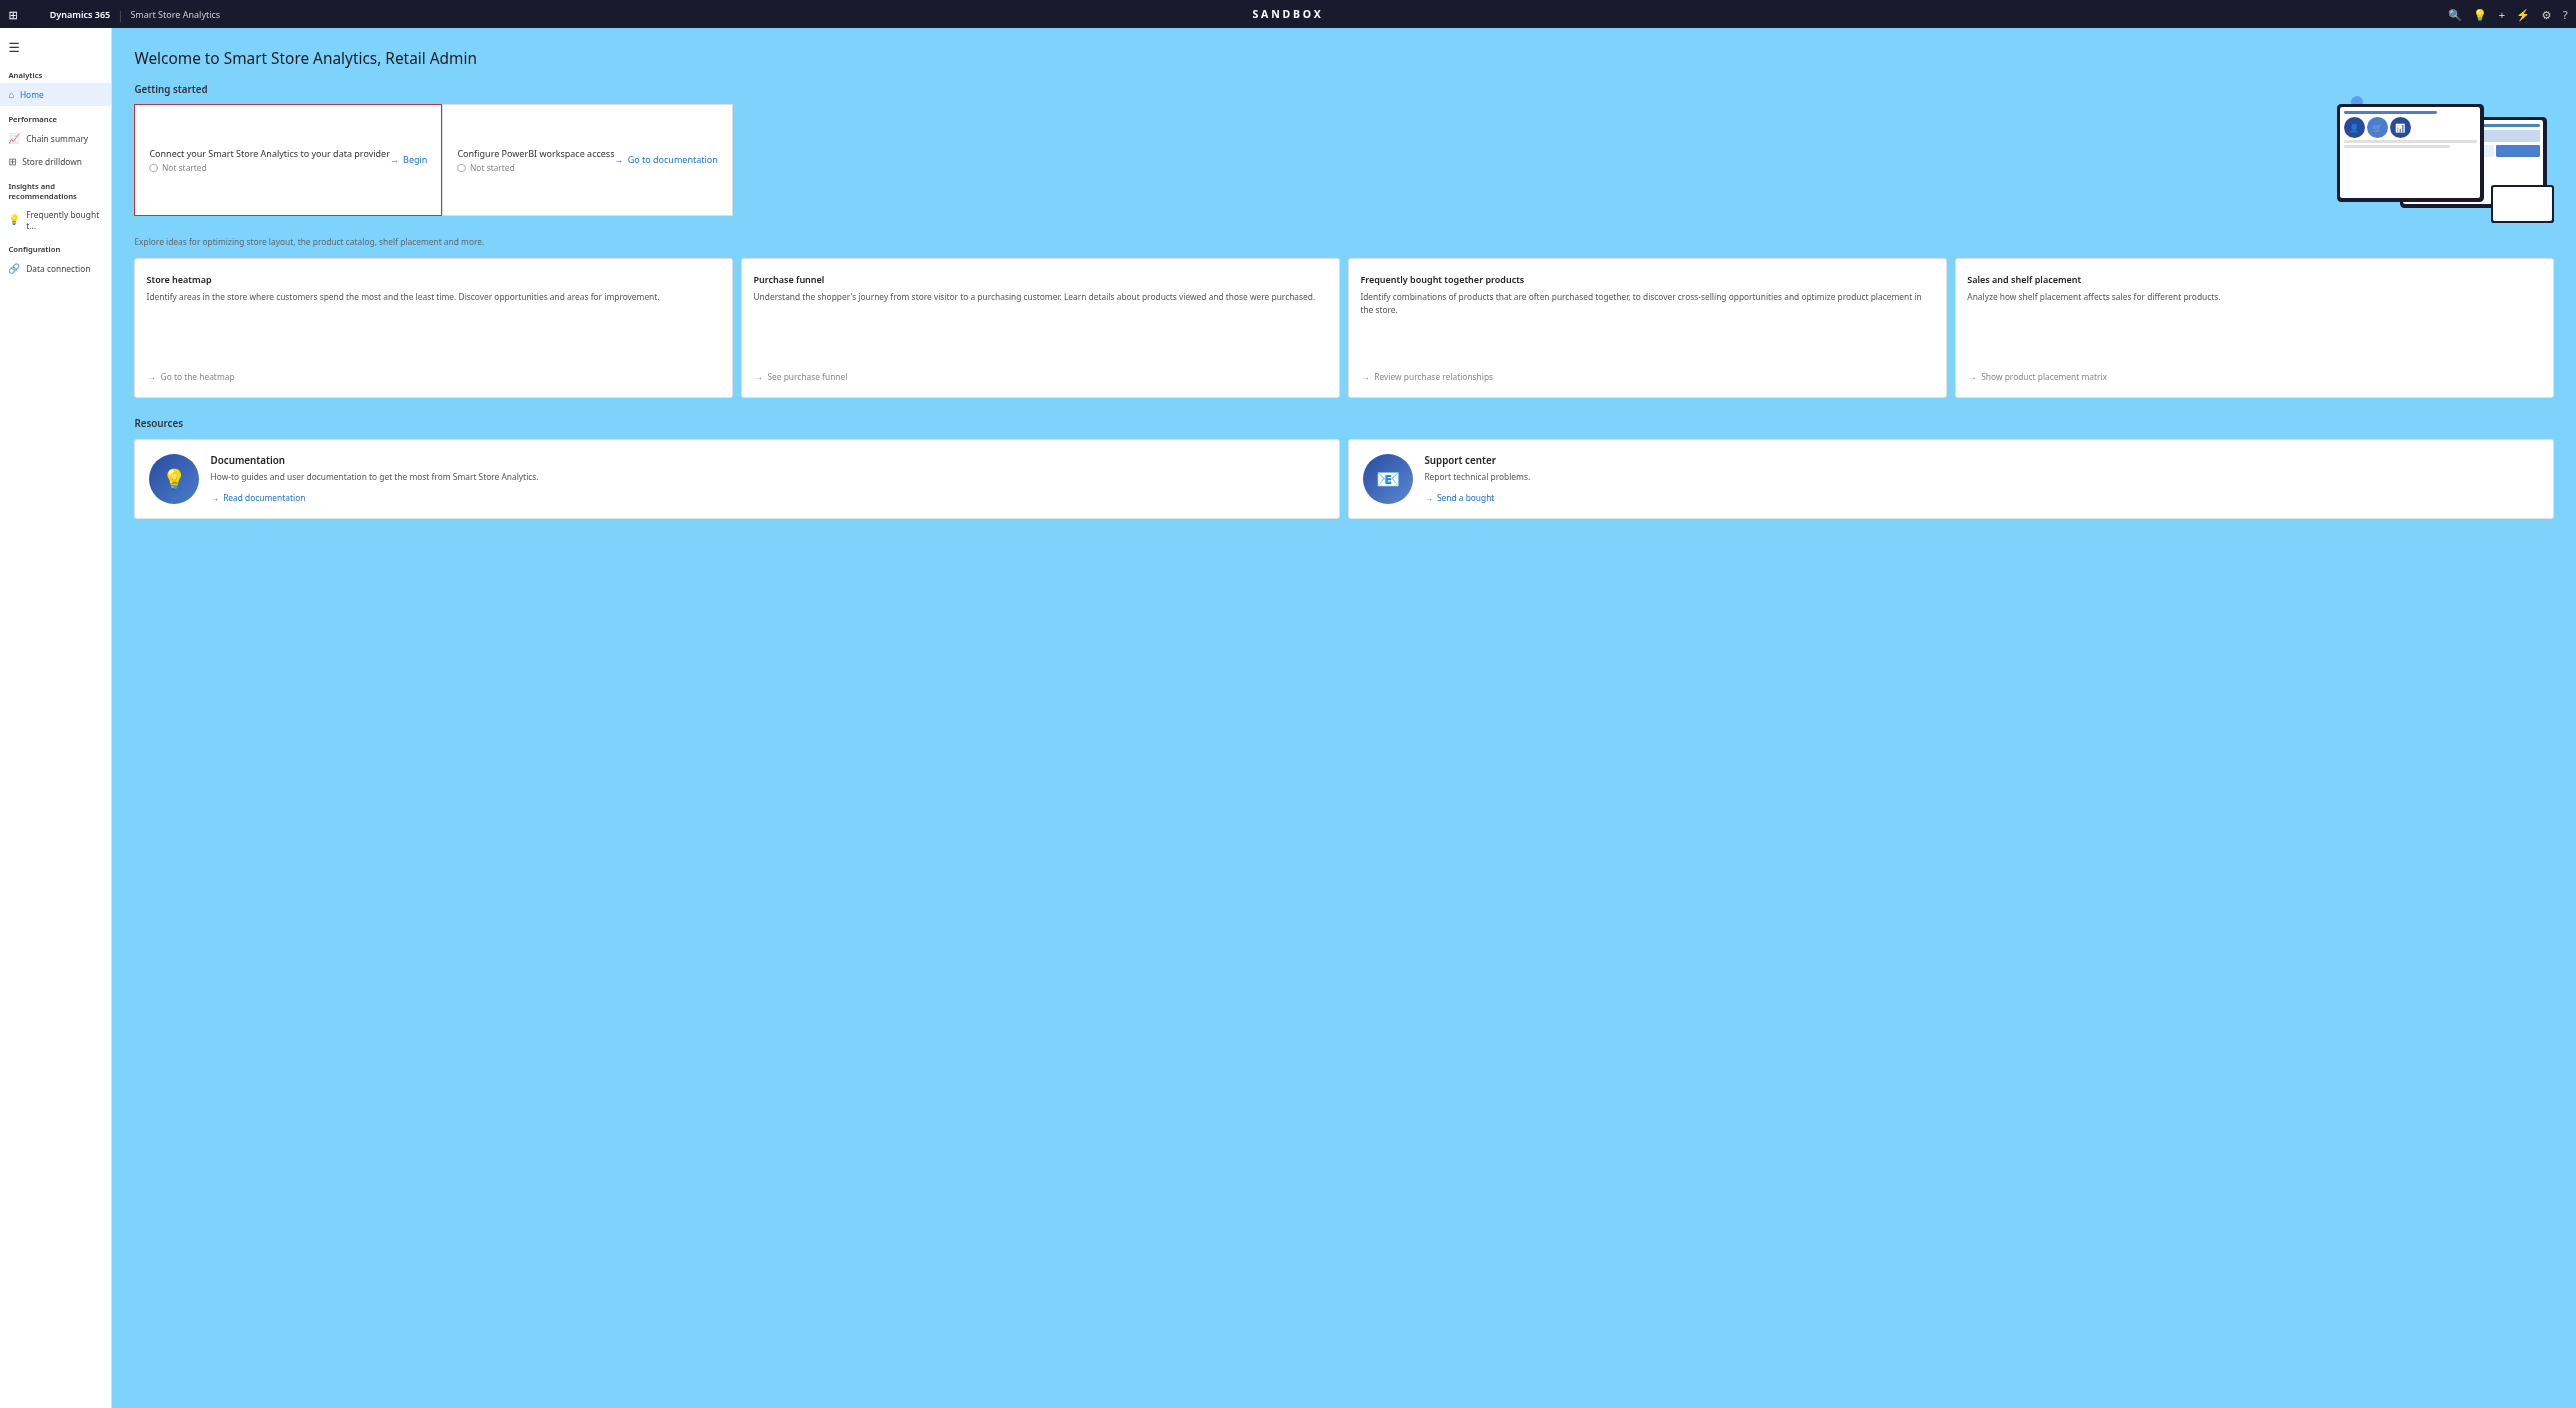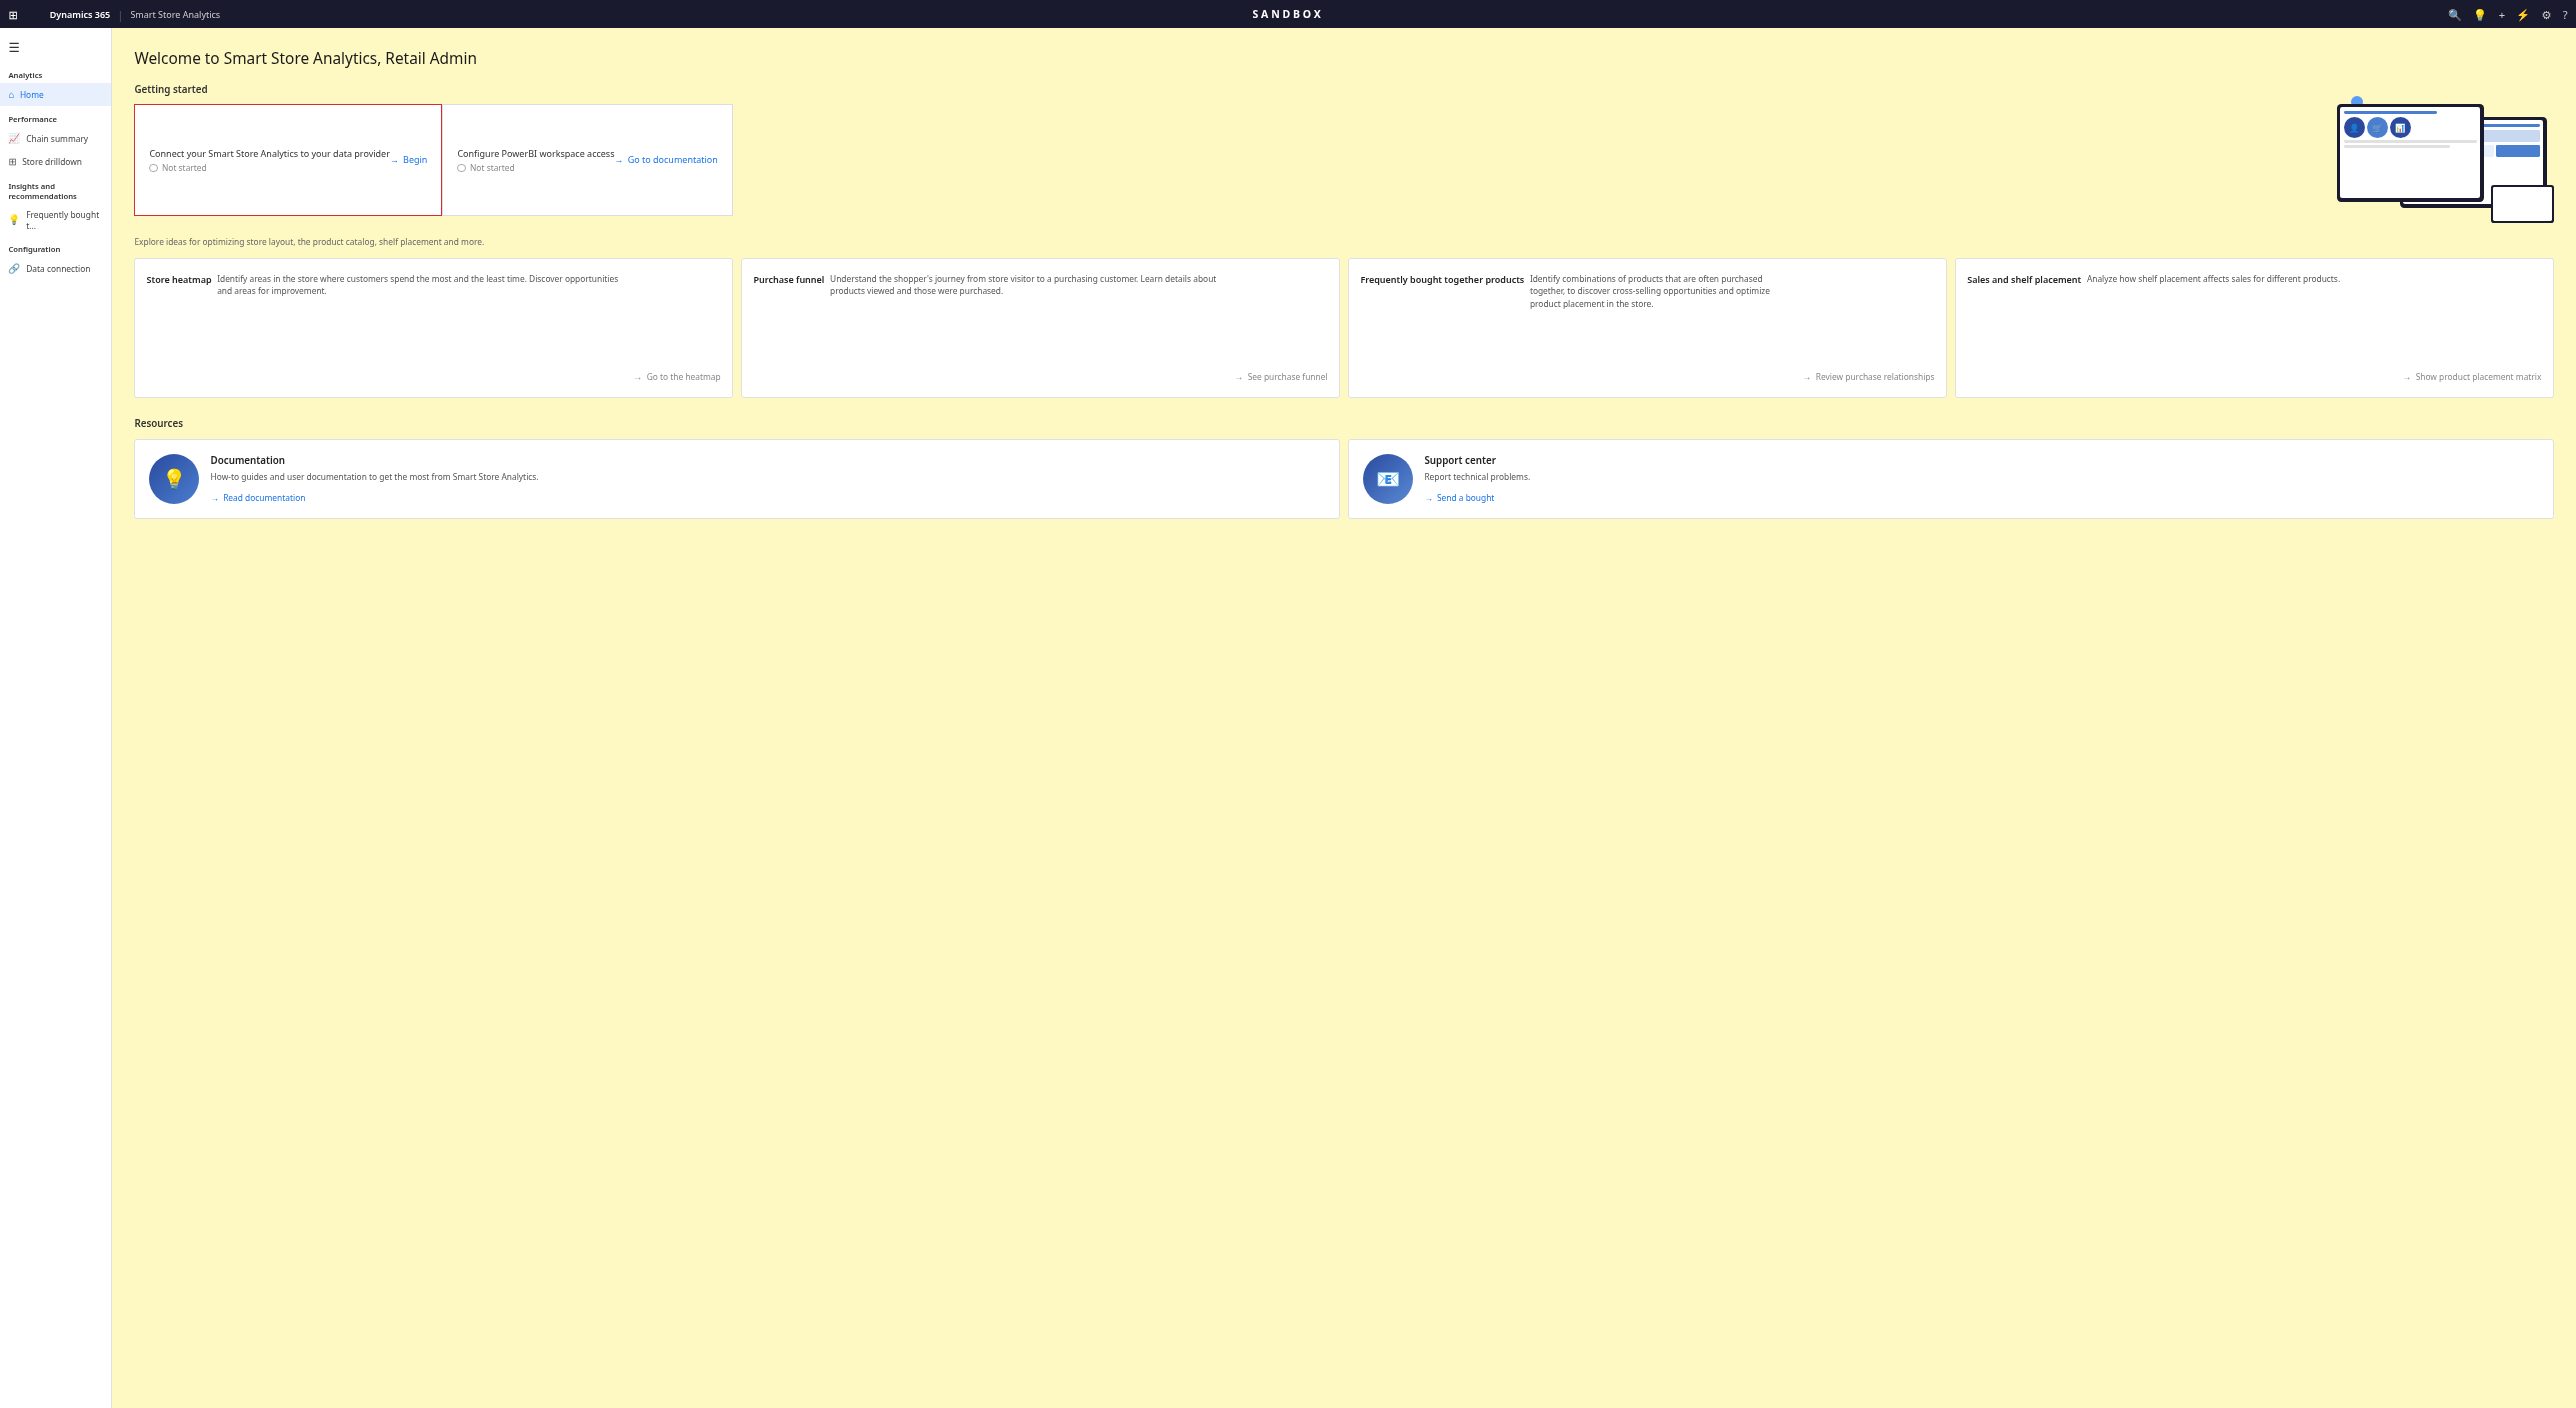--- a/index.html
+++ b/index.html
@@ -48,21 +48,21 @@
     }
     .sidebar-item.active { background: #e8f0fe; color: #1a73e8; }
     .sidebar-item .icon { font-size: 9.8px; color: #555; }
     .sidebar-item.active .icon { color: #1a73e8; }
 
     
     .content {
       flex: 1;
       overflow-y: auto;
       padding: 19.6px 22.4px;
-      background: #fef9c3;
+      background: #7dd3fc;
     }
 
     .page-title { font-size: 15.4px; font-weight: 400; color: #1a1a1a; margin-bottom: 14px; }
     .section-title { font-size: 9.8px; font-weight: 600; color: #333; margin-bottom: 8.4px; }
 
     
     .getting-started-section { margin-bottom: 19.6px; }
     .getting-started-row { display: flex; gap: 0; }
     .getting-started-cards { flex: 1; display: flex; gap: 0; }
 
@@ -98,21 +98,21 @@
     
     .explore-section { margin-bottom: 19.6px; }
     .explore-subtitle { font-size: 8.4px; color: #666; margin-bottom: 11.2px; }
     .explore-cards { display: grid; grid-template-columns: repeat(4, 1fr); gap: 8.4px; }
     .explore-card {
       background: white;
       border: 0.7px solid #e0e0e0;
       border-radius: 2.8px;
       padding: 14px 11.2px;
       display: flex;
-      flex-direction: row;
+      flex-direction: column;
       gap: 5.6px;
       min-height: 140px;
     }
     .explore-card-title { font-size: 9px; font-weight: 600; color: #222; }
     .explore-card-desc { font-size: 8.4px; color: #555; line-height: 1.5; flex: 1; }
     .explore-card-link { display: flex; align-items: center; gap: 4.2px; font-size: 8.4px; color: #888; cursor: pointer; margin-top: auto; }
     .arrow-right { font-size: 9.8px; }
 
     
     .resources-section { margin-bottom: 19.6px; }

